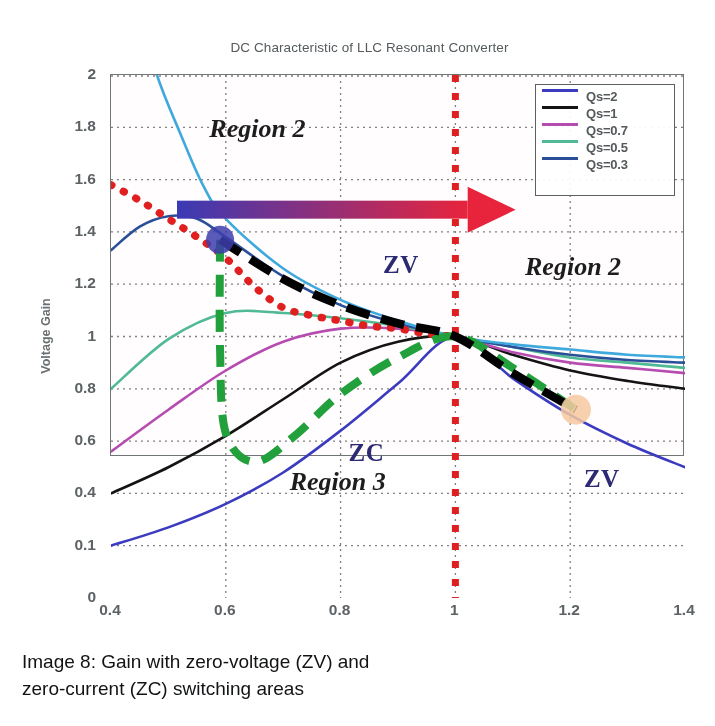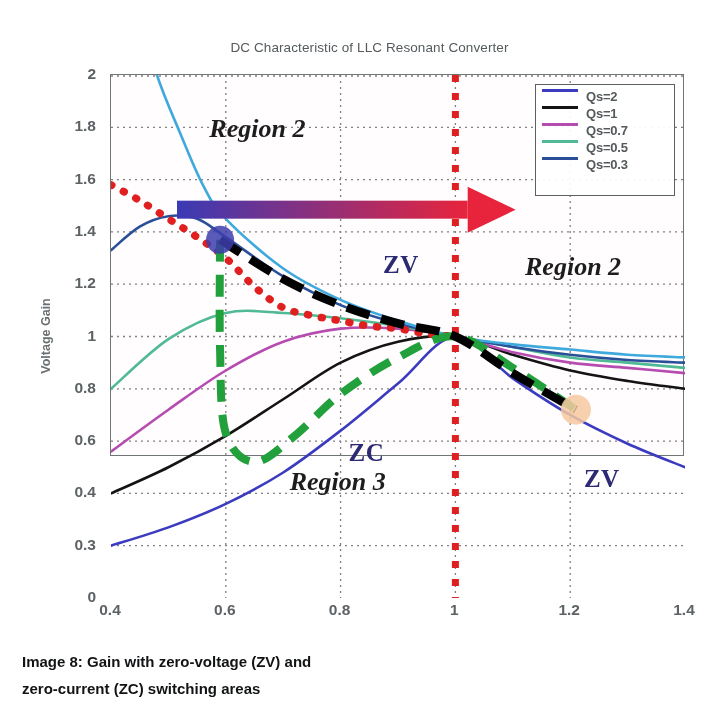--- a/index.html
+++ b/index.html
@@ -55,36 +55,36 @@
     text-shadow:0 0 1px rgba(255,255,255,.8);
   }
   .ann-zv{
     font-family:"Liberation Serif",serif;font-weight:700;font-size:25px;
     color:#2b2a72;letter-spacing:.5px;
   }
 
   
   #caption{
     position:absolute;left:22px;top:648px;width:560px;
-    font-size:15px;line-height:27px;color:#111315;font-weight:700;
+    font-size:19px;line-height:27px;color:#111315;font-weight:400;
     font-family:"Liberation Sans",sans-serif;
   }
 </style>
 </head>
 <body>
 
 <div id="page">
 
   <div id="figure">
 
     <div id="chart-title">DC Characteristic of LLC Resonant Converter</div>
 
     <div class="ytick-wrap" id="yticks">
         <div class="yt" style="top: 597px;">0</div>
-        <div class="yt" style="top: 544.7px;">0.3</div>
+        <div class="yt" style="top: 544.7px;">0.1</div>
         <div class="yt" style="top: 492.4px;">0.4</div>
         <div class="yt" style="top: 440.1px;">0.6</div>
         <div class="yt" style="top: 387.8px;">0.8</div>
         <div class="yt" style="top: 335.5px;">1</div>
         <div class="yt" style="top: 283.2px;">1.2</div>
         <div class="yt" style="top: 230.9px;">1.4</div>
         <div class="yt" style="top: 178.6px;">1.6</div>
         <div class="yt" style="top: 126.3px;">1.8</div>
         <div class="yt" style="top: 74px;">2</div>
       </div>

